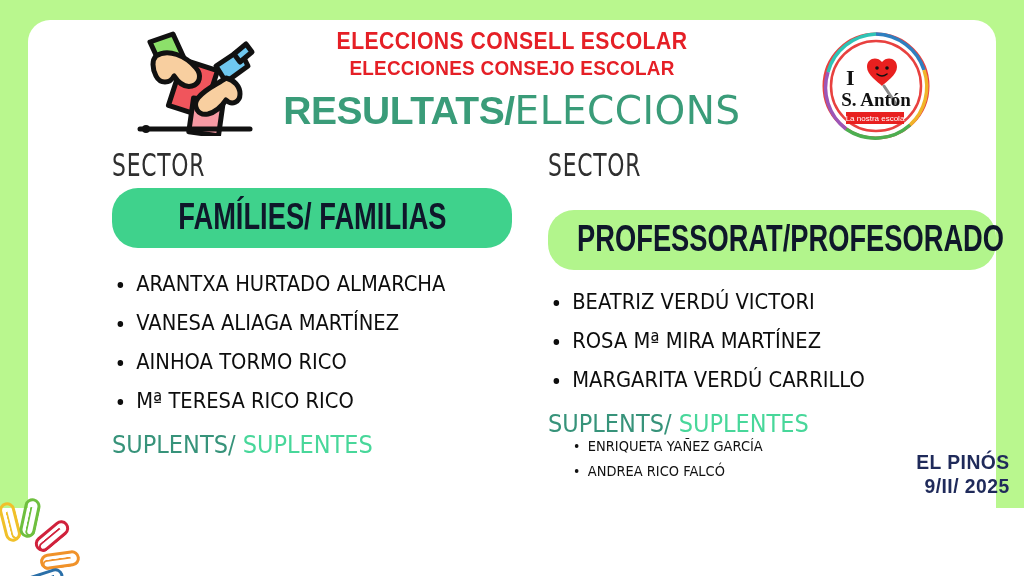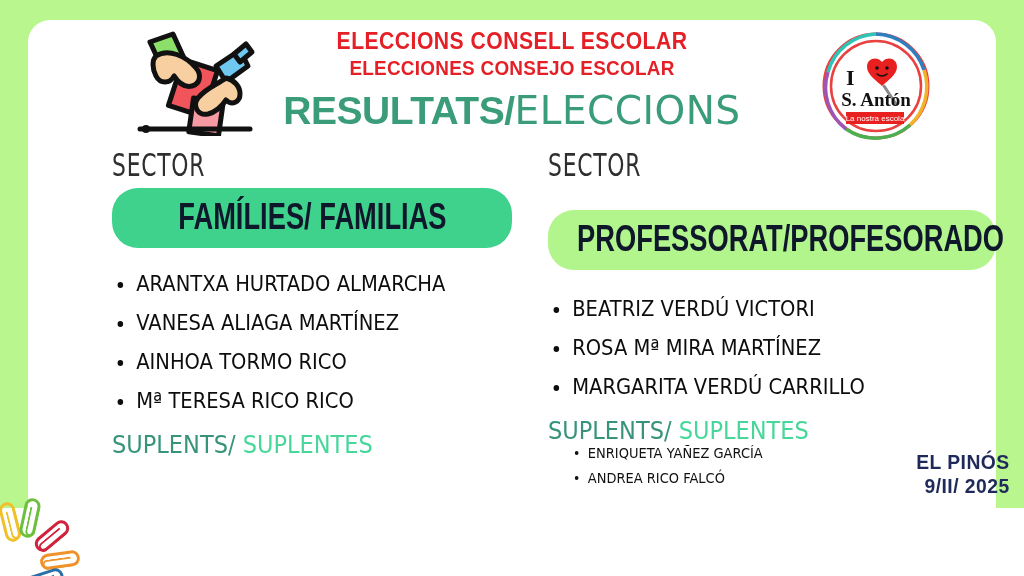--- a/index.html
+++ b/index.html
@@ -104,21 +104,21 @@
     margin-bottom: 18px;
     white-space: nowrap;
     transform: scaleX(.93); transform-origin: left center;
   }
   ul.names li::before {
     content: "";
     position: absolute; left: 6px; top: 8px;
     width: 6px; height: 6px; border-radius: 50%;
     background: #0d0d0d;
   }
-  .col-right ul.names { margin-top: 29px; }
+  .col-right ul.names { margin-top: 22px; }
 
   .sub-head {
     margin-top: 6px;
     font-family: "DejaVu Sans", sans-serif;
     font-size: 25px;
     white-space: nowrap;
     transform: scaleX(.90); transform-origin: left center;
   }
   .sub-head .s1 { color: #37937a; }
   .sub-head .s2 { color: #48d79a; }

